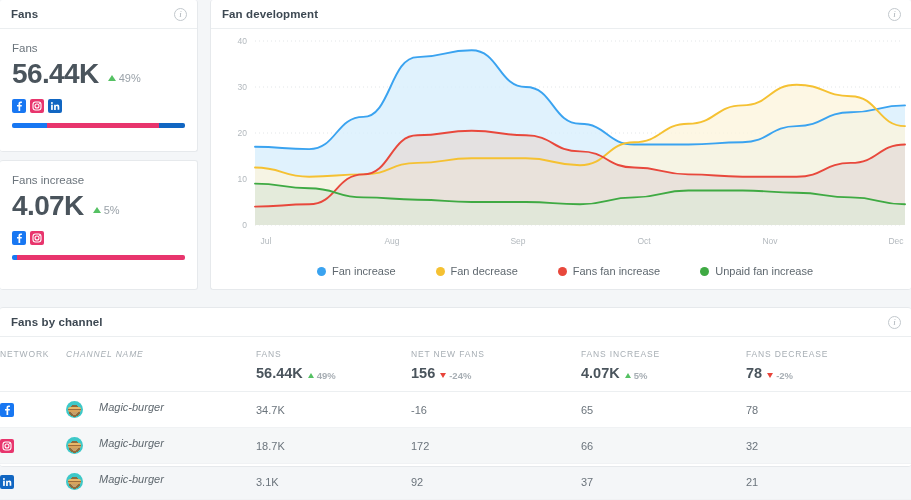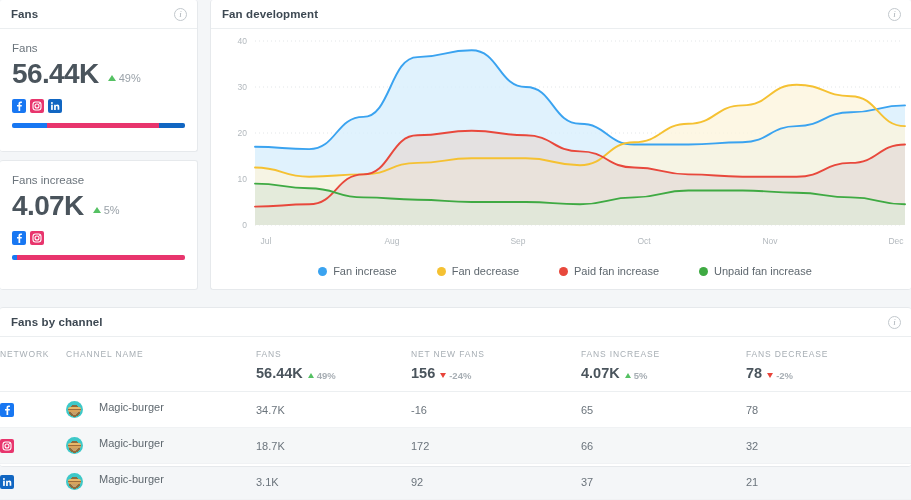--- a/index.html
+++ b/index.html
@@ -92,21 +92,21 @@
     flex: 0 0 auto; overflow: hidden; position: relative;
   }
   .avatar::after {
     content:""; position:absolute; left:2px; right:2px; top:6px; height:5px;
     background: linear-gradient(#e8b96a 0 40%, #9c6a3c 40% 70%, #d8a45c 70% 100%);
     border-radius: 2px;
   }
   .ch-name { font-size: 11px; color: #5f686f; }
 
   .w-net { width: 66px; }
-  .w-name { width: 190px; }
+  .w-name { width: 190px; font-style: italic; }
   .w-fans { width: 155px; }
   .w-nnf { width: 170px; }
   .w-fi { width: 165px; }
   .w-fd { width: auto; }
 </style>
 </head>
 <body>
 
 <div class="page">
 
@@ -225,21 +225,21 @@
         <span class="legend-item">
           <span class="legend-dot" style="background:#3aa3f0"></span>
           <span>Fan increase</span>
         </span>
         <span class="legend-item">
           <span class="legend-dot" style="background:#f5c132"></span>
           <span>Fan decrease</span>
         </span>
         <span class="legend-item">
           <span class="legend-dot" style="background:#e8483c"></span>
-          <span>Paid fan increase</span>
+          <span>Fans fan increase</span>
         </span>
         <span class="legend-item">
           <span class="legend-dot" style="background:#3faa43"></span>
           <span>Unpaid fan increase</span>
         </span>
       </div>
     </div>
   </div>
 
   <div class="card" id="table-card">

